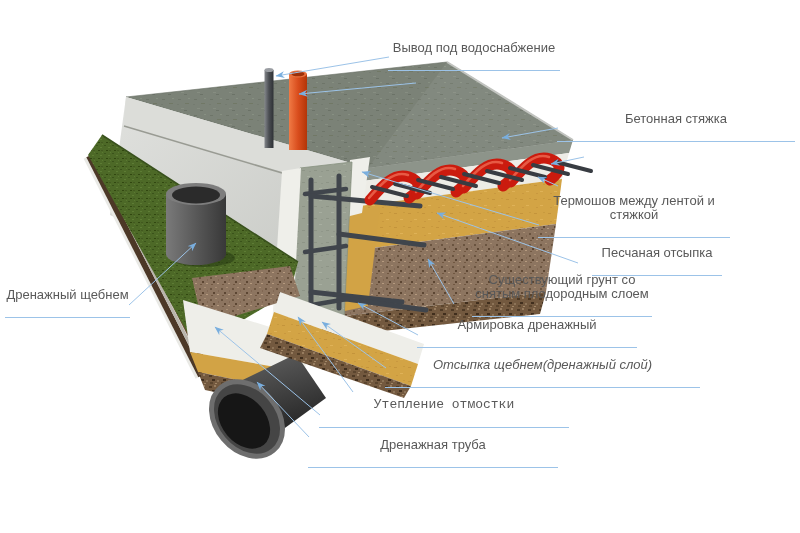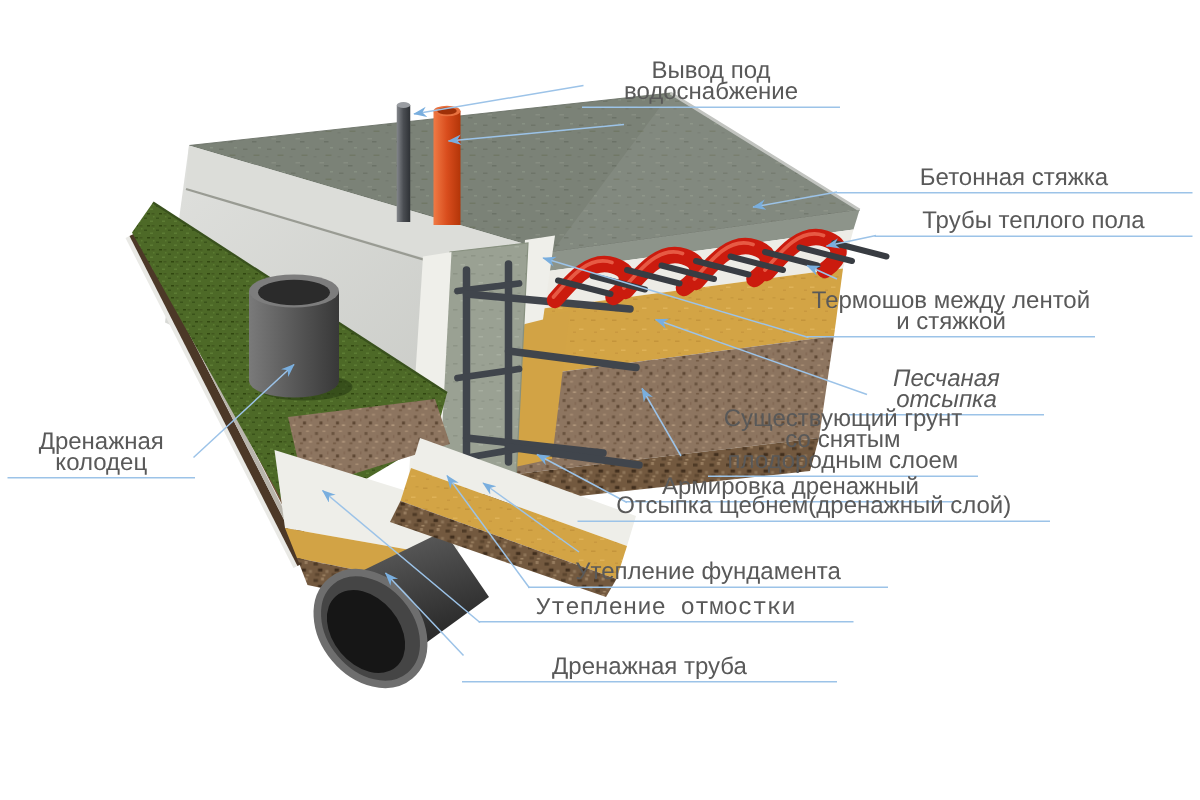--- a/index.html
+++ b/index.html
@@ -1,20 +1,20 @@
 <!DOCTYPE html>
 <html><head>
 <meta charset="utf-8">
 <style>
   html,body{margin:0;padding:0;background:#ffffff;}
   #stage{position:relative;width:800px;height:533px;background:#ffffff;overflow:hidden;
          font-family:"Liberation Sans",sans-serif;}
   #scene{position:absolute;left:0;top:0;}
-  .lbl{position:absolute;font-size:16px;line-height:14px;color:#595959;text-align:center;
-       border-bottom:1px solid #9cc3e8;padding-bottom:2px;z-index:5;}
+  .lbl{position:absolute;font-size:13px;line-height:14px;color:#595959;text-align:center;
+       border-bottom:1px solid #9cc3e8;padding-bottom:15px;z-index:5;}
 </style>
 </head>
 <body>
 
 <div id="stage">
 
 <svg id="scene" width="800" height="533" viewBox="0 0 800 533">
   <defs>
     <pattern id="concrete" width="16" height="16" patternUnits="userSpaceOnUse">
       <rect width="16" height="16" fill="#7b8277"></rect>
@@ -210,24 +210,22 @@
     <line x1="418" y1="335" x2="358" y2="303" marker-end="url(#arr)"></line>
     <line x1="386" y1="368" x2="322" y2="322" marker-end="url(#arr)"></line>
     <line x1="353" y1="392" x2="298" y2="317" marker-end="url(#arr)"></line>
     <line x1="320" y1="415" x2="215" y2="327" marker-end="url(#arr)"></line>
     <line x1="309" y1="437" x2="257" y2="382" marker-end="url(#arr)"></line>
   </g>
 </svg>
 
 <div class="lbl" style="left:388px;top:41px;width:172px;">Вывод под водоснабжение</div>
 <div class="lbl" style="left:557px;top:112px;width:238px;">Бетонная стяжка</div>
-<div class="lbl" style="left:583px;top:141px;width:212px;">Трубы теплого пола</div>
 <div class="lbl" style="left:538px;top:194px;width:192px;">Термошов между лентой и стяжкой</div>
-<div class="lbl" style="left:566px;top:246px;width:130px;font-style:italic;">Песчаная отсыпка</div>
+<div class="lbl" style="left:592px;top:246px;width:130px;">Песчаная отсыпка</div>
 <div class="lbl" style="left:472px;top:273px;width:180px;">Существующий грунт со снятым плодородным слоем</div>
-<div class="lbl" style="left:5px;top:288px;width:125px;">Дренажная колодец</div>
+<div class="lbl" style="left:5px;top:288px;width:125px;">Дренажный щебнем</div>
 <div class="lbl" style="left:417px;top:318px;width:220px;">Армировка дренажный</div>
-<div class="lbl" style="left:385px;top:331px;width:315px;">Отсыпка щебнем(дренажный слой)</div>
-<div class="lbl" style="left:352px;top:375px;width:240px;">Утепление фундамента</div>
+<div class="lbl" style="left:385px;top:358px;width:315px;font-style:italic;">Отсыпка щебнем(дренажный слой)</div>
 <div class="lbl" style="left:319px;top:398px;width:250px;font-family:Liberation Mono, monospace;">Утепление отмостки</div>
 <div class="lbl" style="left:308px;top:438px;width:250px;">Дренажная труба</div>
 
 </div>
 
 </body></html>

